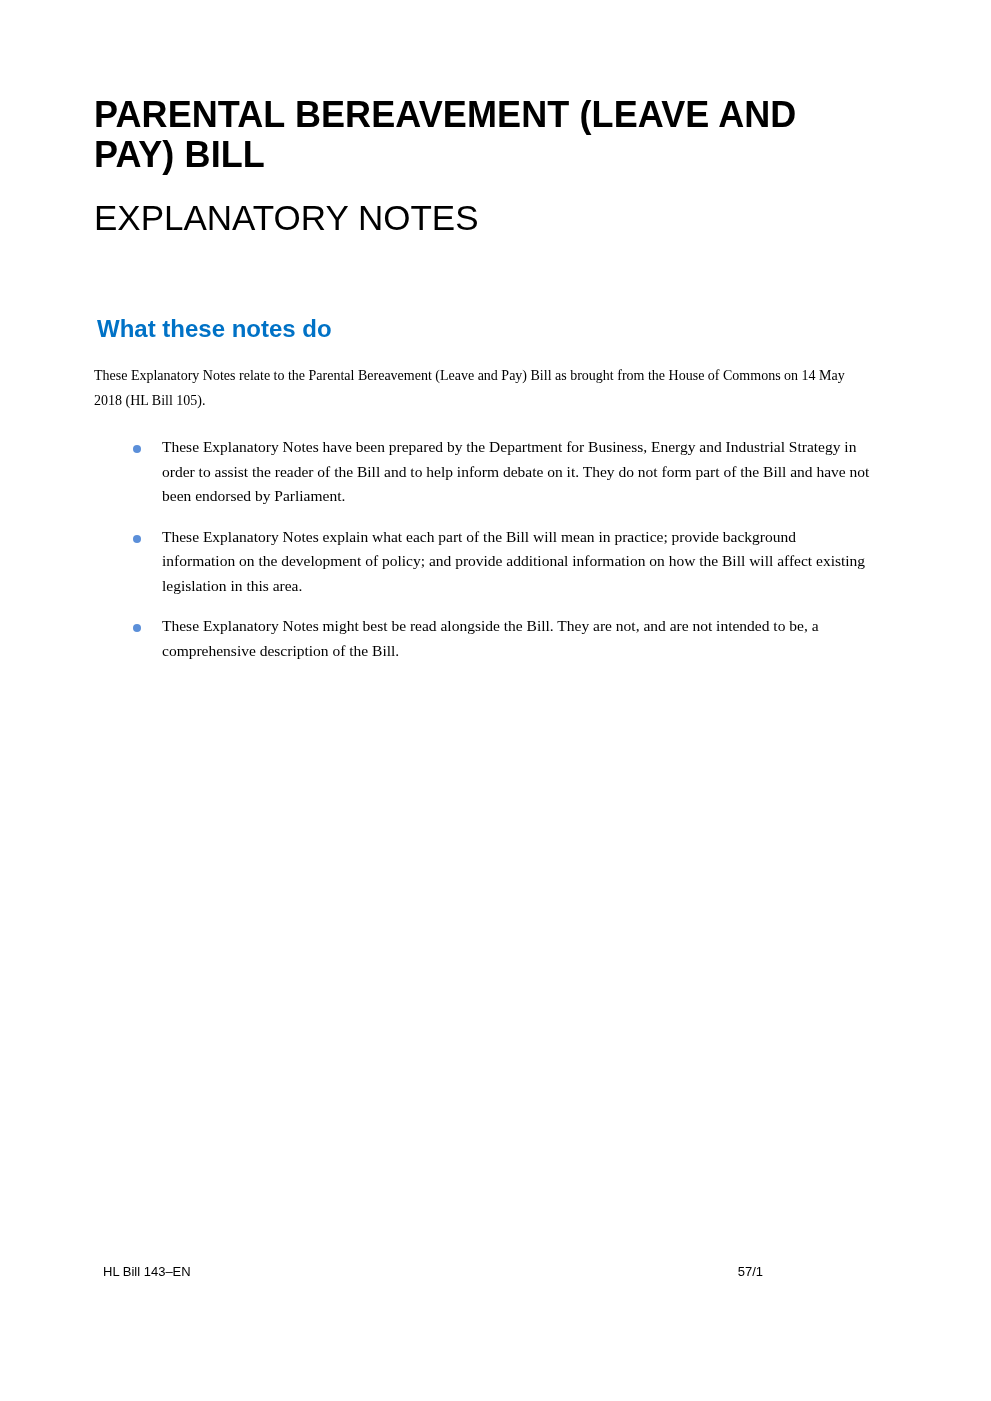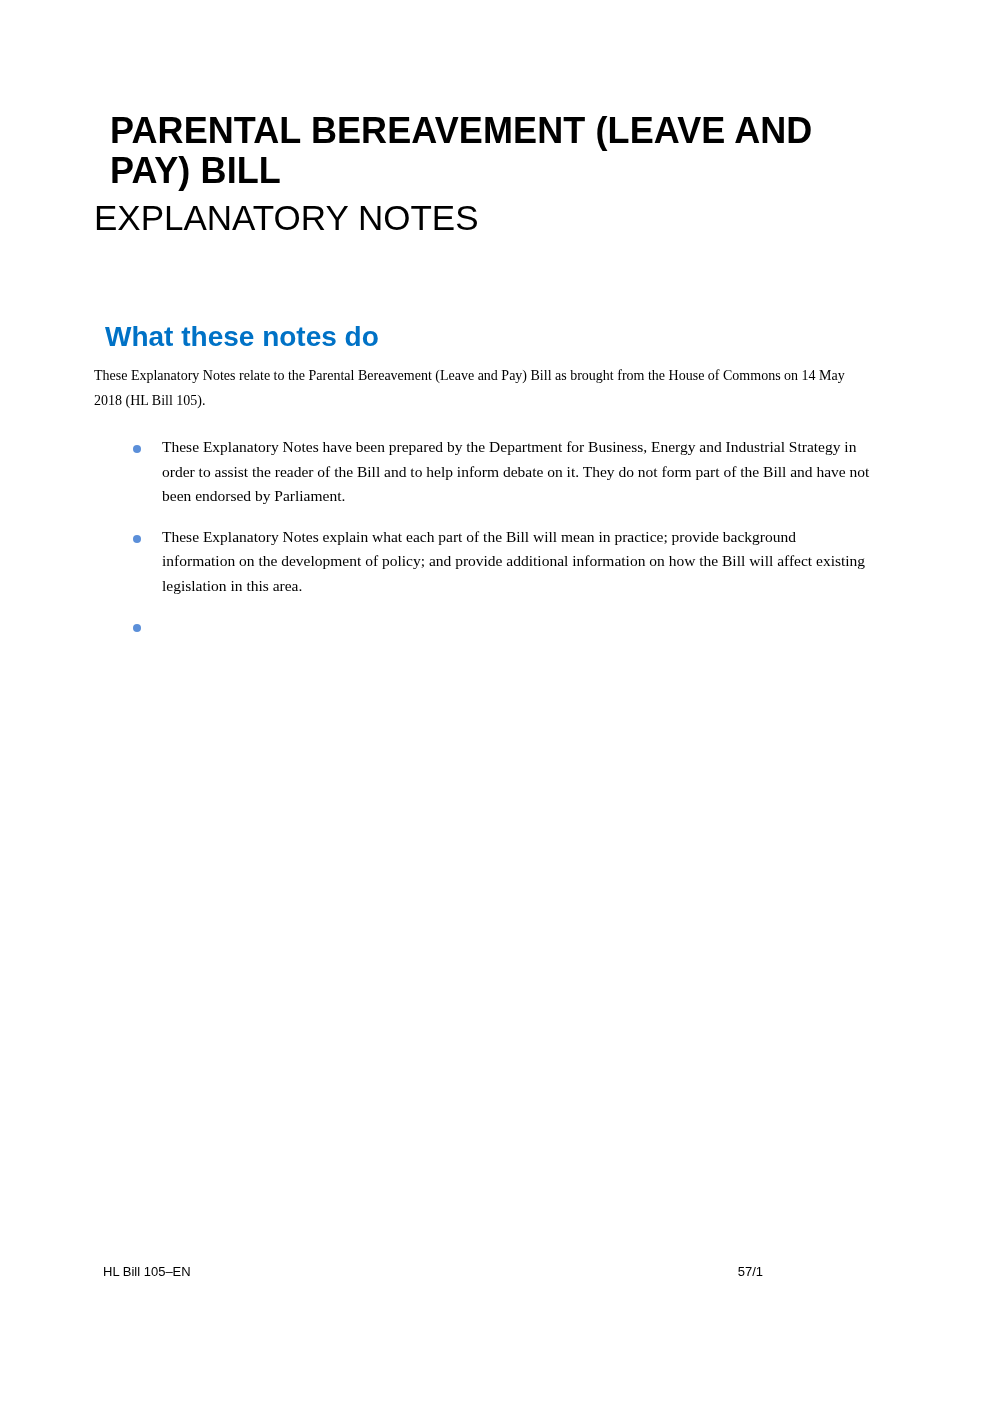--- a/index.html
+++ b/index.html
@@ -12,45 +12,45 @@
       height: 1401px;
       position: relative;
       overflow: hidden;
       color: #000000;
     }
     .page-title {
       position: absolute;
       left: 94px;
       top: 95px;
       width: 780px;
-      margin: 16px;
+      margin: 0;
       font-family: "Liberation Sans", sans-serif;
       font-weight: bold;
       font-size: 36px;
       line-height: 40px;
       letter-spacing: 0.1px;
     }
     .page-subtitle {
       position: absolute;
       left: 94px;
       top: 198px;
       margin: 0;
       font-family: "Liberation Sans", sans-serif;
       font-weight: normal;
       font-size: 35px;
       line-height: 40px;
     }
     .section-heading {
       position: absolute;
       left: 94px;
       top: 311px;
-      margin: 11px;
+      margin: 3px;
       font-family: "Liberation Sans", sans-serif;
       font-weight: bold;
-      font-size: 28px;
+      font-size: 24px;
       line-height: 30px;
       color: #0072c6;
     }
     .intro {
       position: absolute;
       left: 94px;
       top: 364px;
       width: 760px;
       margin: 0;
       font-family: "Liberation Serif", serif;
@@ -117,19 +117,20 @@
   <li>
     <span class="bullet-dot"></span>
     <span>These Explanatory Notes have been prepared by the Department for Business, Energy and Industrial Strategy in order to assist the reader of the Bill and to help inform debate on it. They do not form part of the Bill and have not been endorsed by Parliament.</span>
   </li>
   <li>
     <span class="bullet-dot"></span>
     <span>These Explanatory Notes explain what each part of the Bill will mean in practice; provide background information on the development of policy; and provide additional information on how the Bill will affect existing legislation in this area.</span>
   </li>
   <li>
     <span class="bullet-dot"></span>
+    <span>These Explanatory Notes might best be read alongside the Bill. They are not, and are not intended to be, a comprehensive description of the Bill.</span>
   </li>
 </ul>
 
 <div class="footer">
-  <span class="footer-left">HL Bill 105–EN</span>
+  <span class="footer-left">HL Bill 143–EN</span>
   <span class="footer-right">57/1</span>
 </div>
 
 </body></html>

